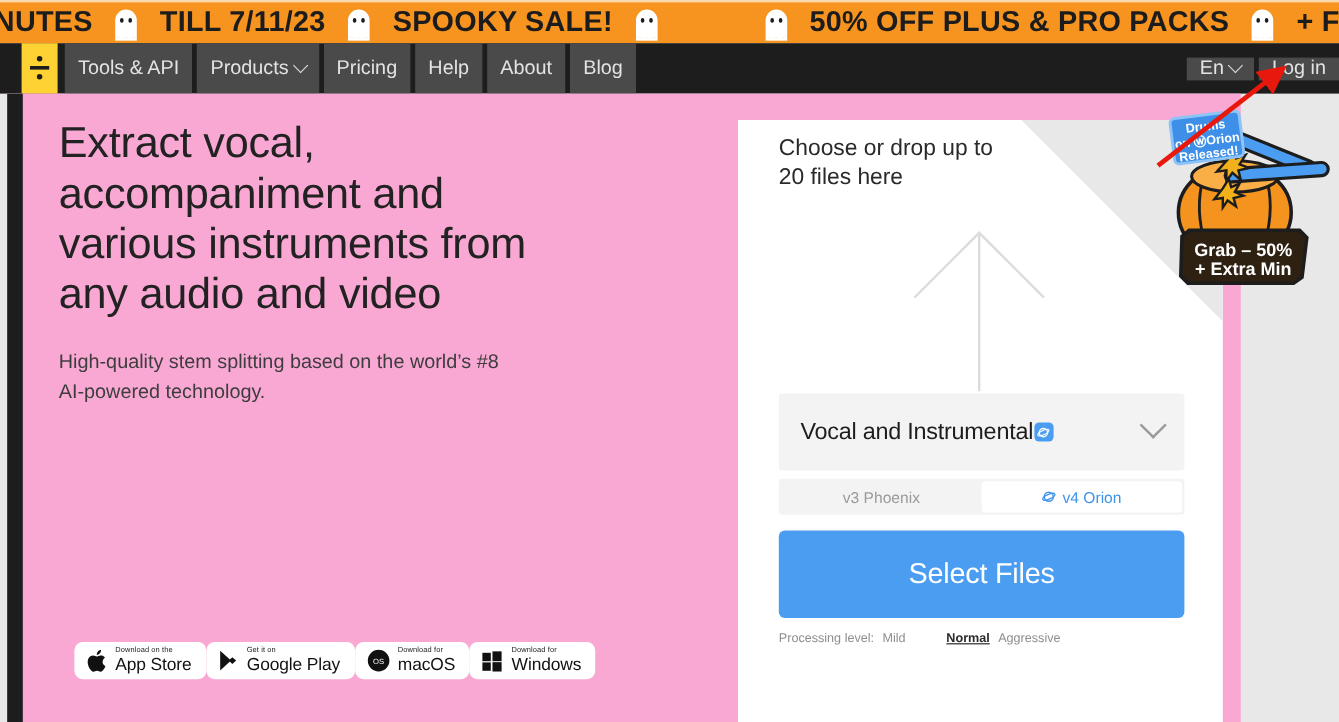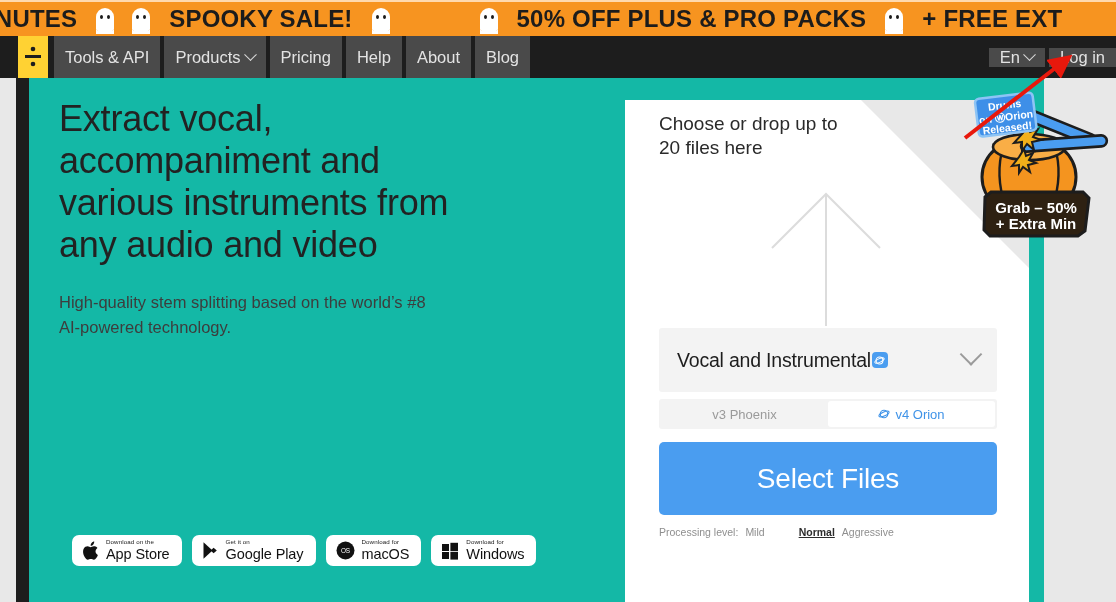--- a/index.html
+++ b/index.html
@@ -99,23 +99,23 @@
   .chev {
     display: inline-block;
     width: 9px; height: 9px;
     border-right: 1.6px solid #d8d8d8;
     border-bottom: 1.6px solid #d8d8d8;
     transform: rotate(45deg) translate(-2px,-2px);
   }
 
   
   .page {
-    position: absolute; left: 16px; top: 78px;
+    position: absolute; left: 6px; top: 78px;
     width: 1028px; height: 524px;
-    background: #14b8a6;
+    background: #f9a8d4;
     border-left: 13px solid #1d1d1d;
   }
 
   
   .hero {
     position: absolute; left: 30px; top: 20px; width: 520px;
   }
   .hero h1 {
     font-size: 36px;
     line-height: 42px;
@@ -128,21 +128,21 @@
     margin-top: 24px;
     font-size: 16.5px;
     line-height: 25px;
     color: #3d3d3d;
     max-width: 375px;
   }
 
   
   .badges {
     position: absolute; left: 43px; top: 457px;
-    display: flex; gap: 10px;
+    display: flex; 
   }
   .badge {
     background: #fff;
     border-radius: 7px;
     height: 31px;
     display: flex; align-items: center;
     padding: 0 12px 0 10px;
     gap: 7px;
     cursor: pointer;
   }
@@ -224,21 +224,21 @@
     background: #fff;
     color: #3f93e8;
   }
   .select-files-btn {
     margin-top: 13px;
     height: 73px;
     background: #4a9df0;
     border-radius: 5px;
     display: flex; align-items: center; justify-content: center;
     color: #fff;
-    font-size: 28px;
+    font-size: 24px;
     letter-spacing: -0.2px;
     cursor: pointer;
     border: none;
     width: 100%;
     font-family: "Liberation Sans", sans-serif;
   }
   .proc-level {
     margin-top: 11px;
     font-size: 10.5px;
     color: #8e8e8e;
@@ -263,20 +263,21 @@
 
 <div id="root">
 
   <div class="promo-banner">
     <div class="promo-strip">
       <span class="promo-item">INUTES</span>
       <span class="ghost">
           <i class="l"></i>
           <i class="r"></i>
         </span>
+      <span class="promo-item">TILL 7/11/23</span>
       <span class="ghost">
           <i class="l"></i>
           <i class="r"></i>
         </span>
       <span class="promo-item">SPOOKY SALE!</span>
       <span class="ghost">
           <i class="l"></i>
           <i class="r"></i>
         </span>
       <span style="width:72px"></span>

